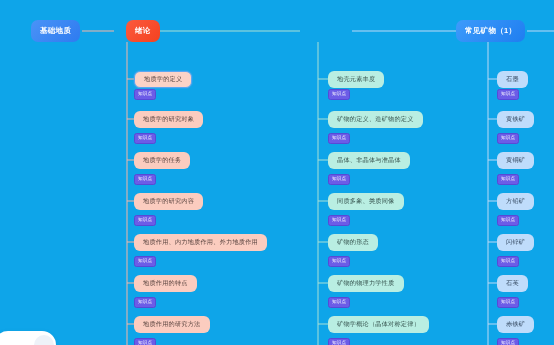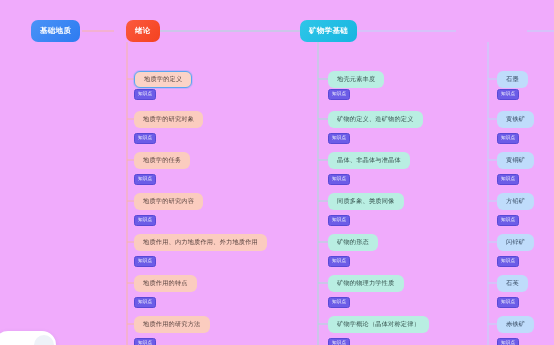--- a/index.html
+++ b/index.html
@@ -12,21 +12,21 @@
     height: 345px;
     overflow: hidden;
     font-family: "Liberation Sans", "DejaVu Sans", sans-serif;
     position: relative;
   }
   #canvas {
     position: absolute;
     inset: 0;
     width: 554px;
     height: 345px;
-    background: #f0abfc;
+    background: #0ea5e9;
     overflow: hidden;
   }
   svg.wires {
     position: absolute;
     left: 0; top: 0;
     width: 554px;
     height: 345px;
     pointer-events: none;
   }
   .node {
@@ -166,22 +166,22 @@
     <path d="M488,201 L497,201" stroke="#bcd9f6" stroke-width="1" fill="none"></path>
     <path d="M488,242 L497,242" stroke="#bcd9f6" stroke-width="1" fill="none"></path>
     <path d="M488,283 L497,283" stroke="#bcd9f6" stroke-width="1" fill="none"></path>
     <path d="M488,324 L497,324" stroke="#bcd9f6" stroke-width="1" fill="none"></path>
   </svg>
 
   <div class="node root-node root-blue" style="left:31px; top:20px;">基础地质</div>
 
   <div class="node root-node root-red" style="left:126px; top:20px;">绪论</div>
 
-  <div class="node root-node root-cyan" style="left:300px; top:20px;">矿物学基础</div>
-
+
+  <div class="node root-node root-blue2" style="left:456px; top:20px;">常见矿物（1）</div>
 
   <div class="node chip chip-pink selected" style="left:134px; top:70.5px;">地质学的定义</div>
   <div class="badge" style="left:134px; top:89px;">知识点</div>
 
   <div class="node chip chip-pink" style="left:134px; top:111px;">地质学的研究对象</div>
   <div class="badge" style="left:134px; top:133px;">知识点</div>
 
   <div class="node chip chip-pink" style="left:134px; top:152px;">地质学的任务</div>
   <div class="badge" style="left:134px; top:174px;">知识点</div>
 

